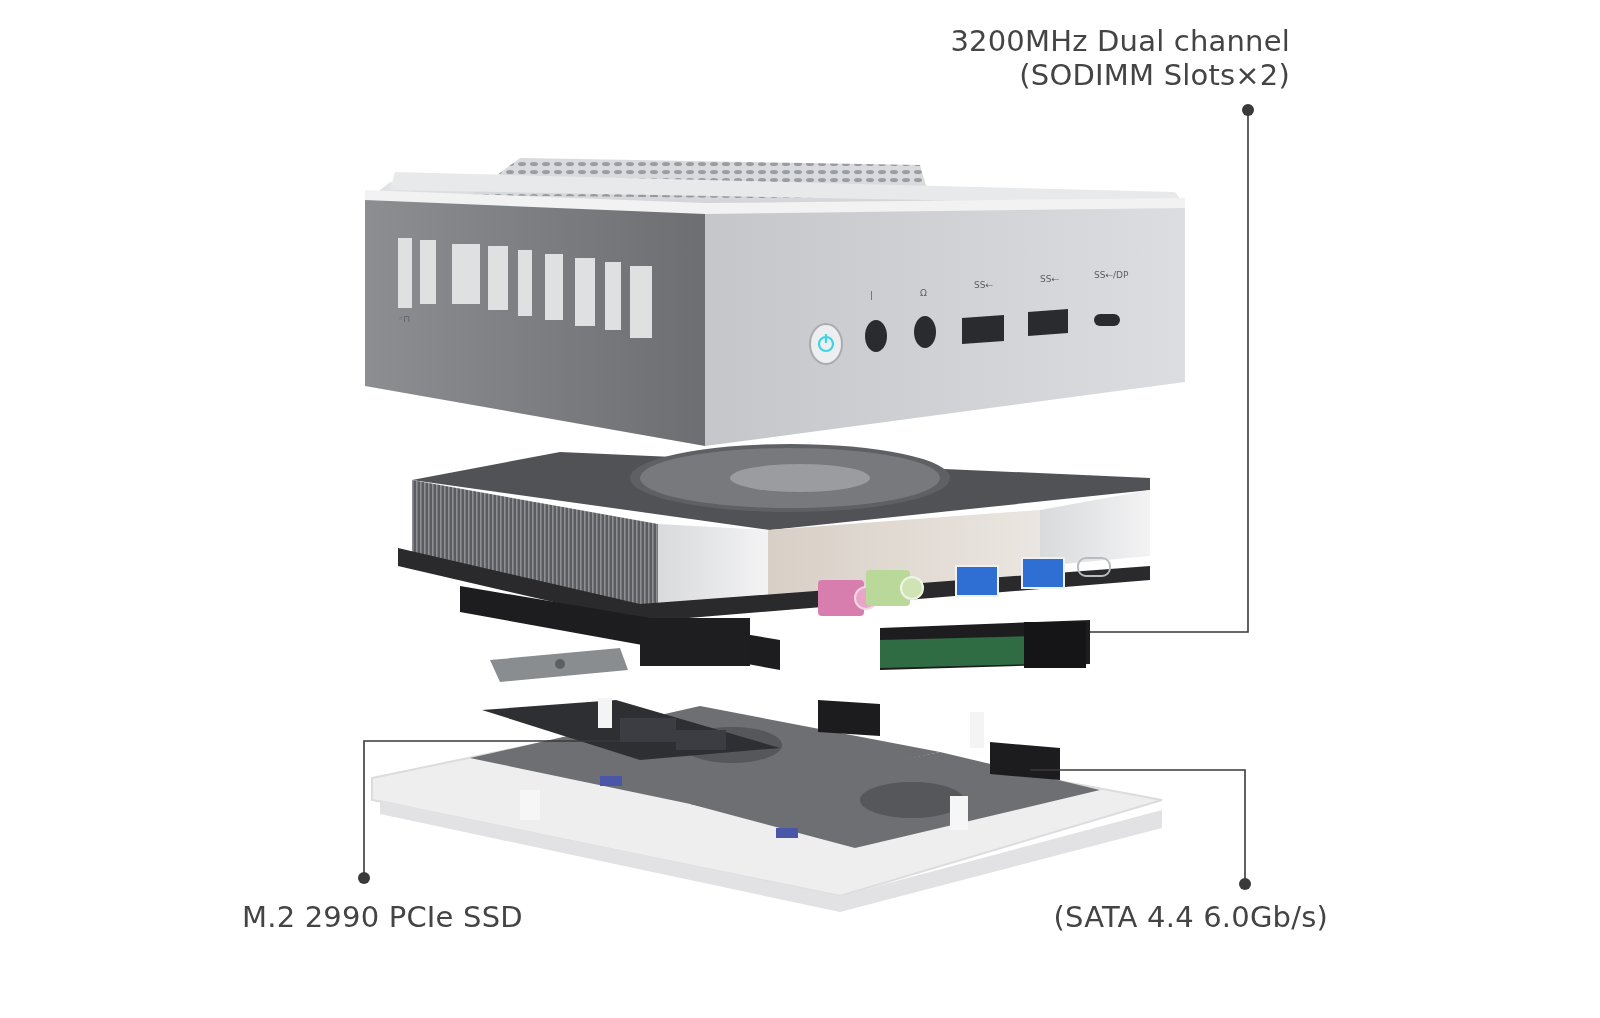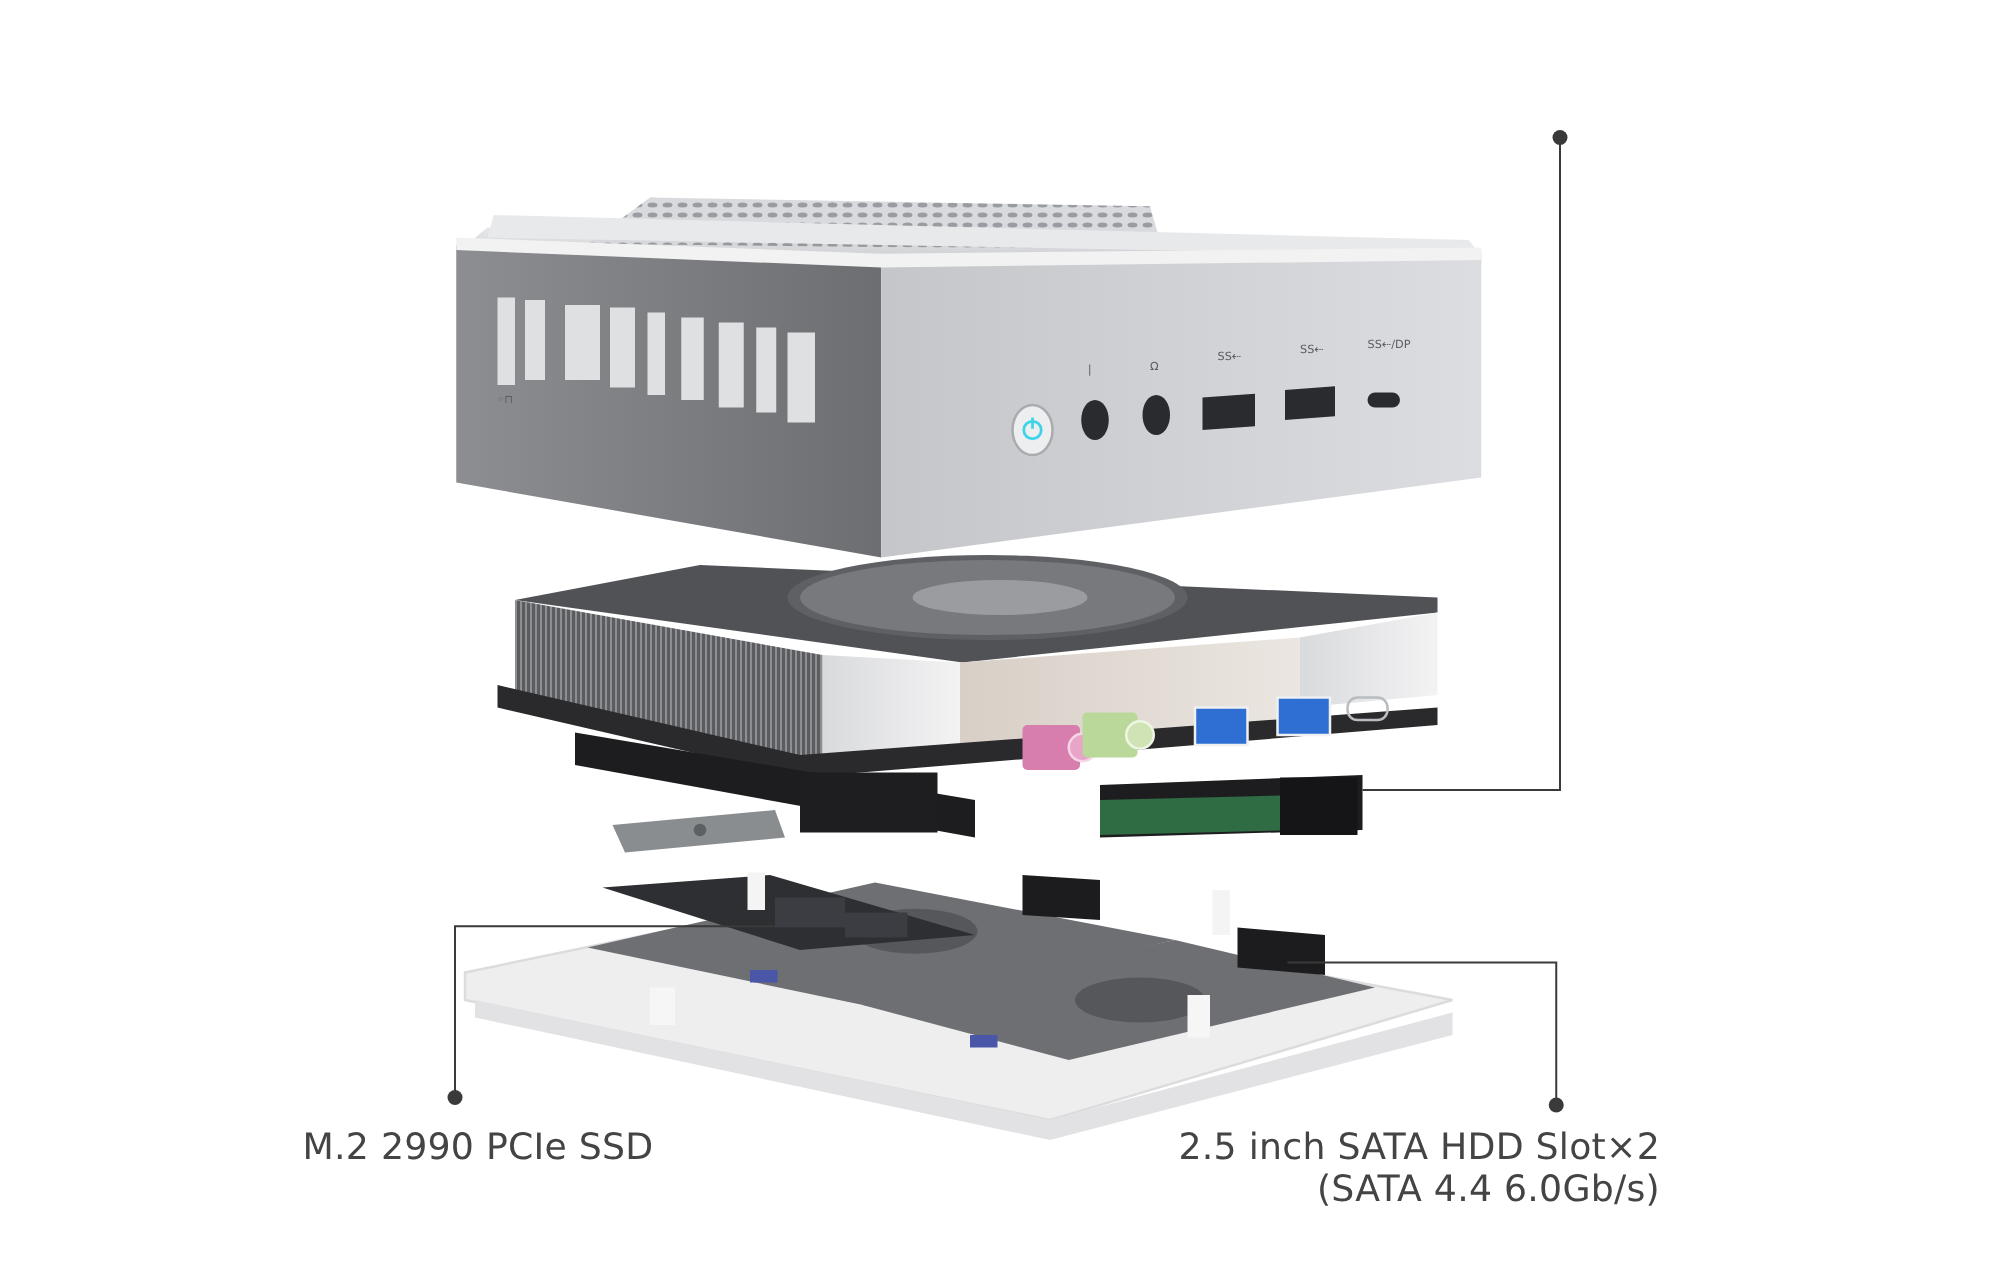--- a/index.html
+++ b/index.html
@@ -146,20 +146,23 @@
     <polyline points="1248,110 1248,632 1090,632"></polyline>
     <polyline points="364,878 364,741 620,741"></polyline>
     <polyline points="1245,884 1245,770 1030,770"></polyline>
   </g>
   <circle cx="1248" cy="110" r="6" fill="#3a3a3a"></circle>
   <circle cx="364" cy="878" r="6" fill="#3a3a3a"></circle>
   <circle cx="1245" cy="884" r="6" fill="#3a3a3a"></circle>
 </svg>
 
   
+  <div class="callout-text right lbl-ram">
+    <div>3200MHz Dual channel</div>
+    <div>(SODIMM Slots×2)</div>
+  </div>
   <div class="callout-text lbl-ssd">
     <div>M.2 2990 PCIe SSD</div>
   </div>
   <div class="callout-text right lbl-hdd">
-    <div>2.5 inch SATA HDD Slot×2</div>
     <div>(SATA 4.4 6.0Gb/s)</div>
   </div>
 </div>
 
 </body></html>

